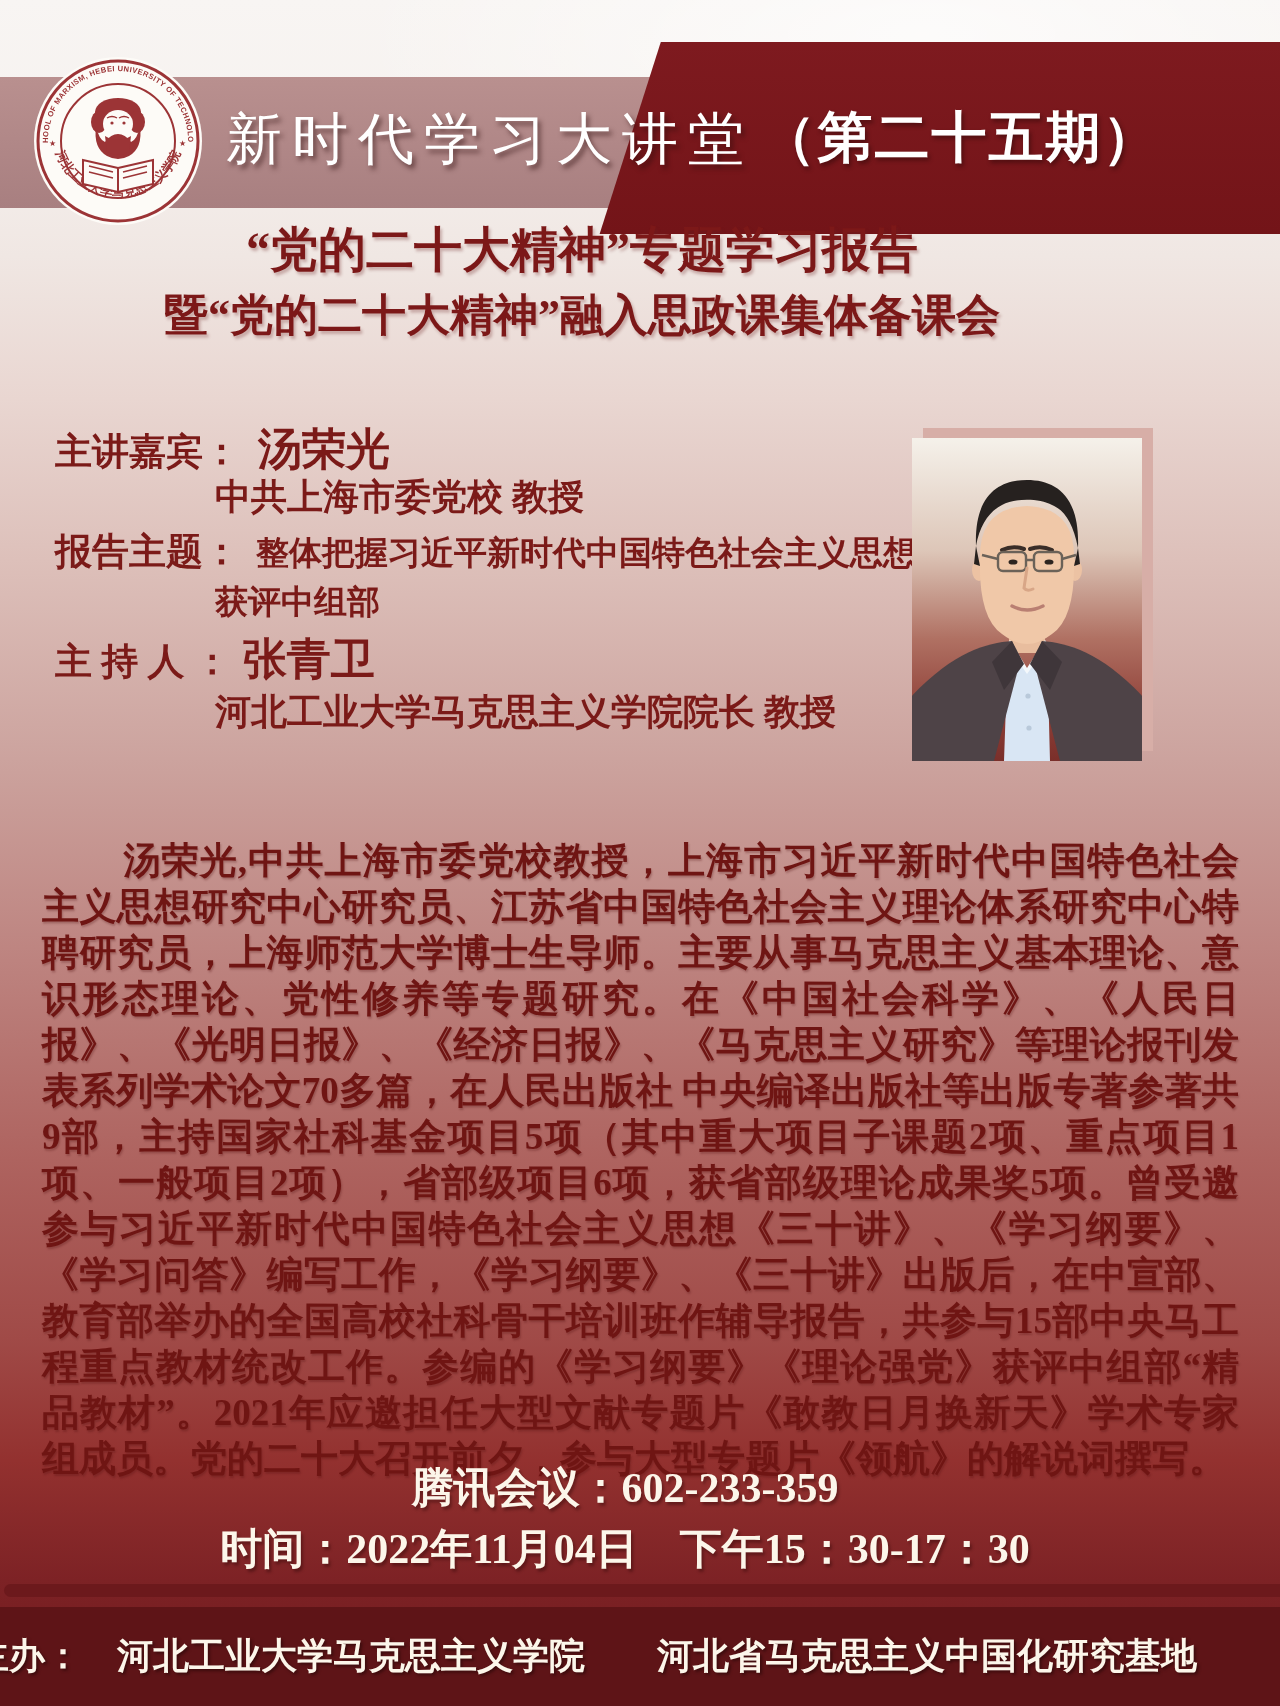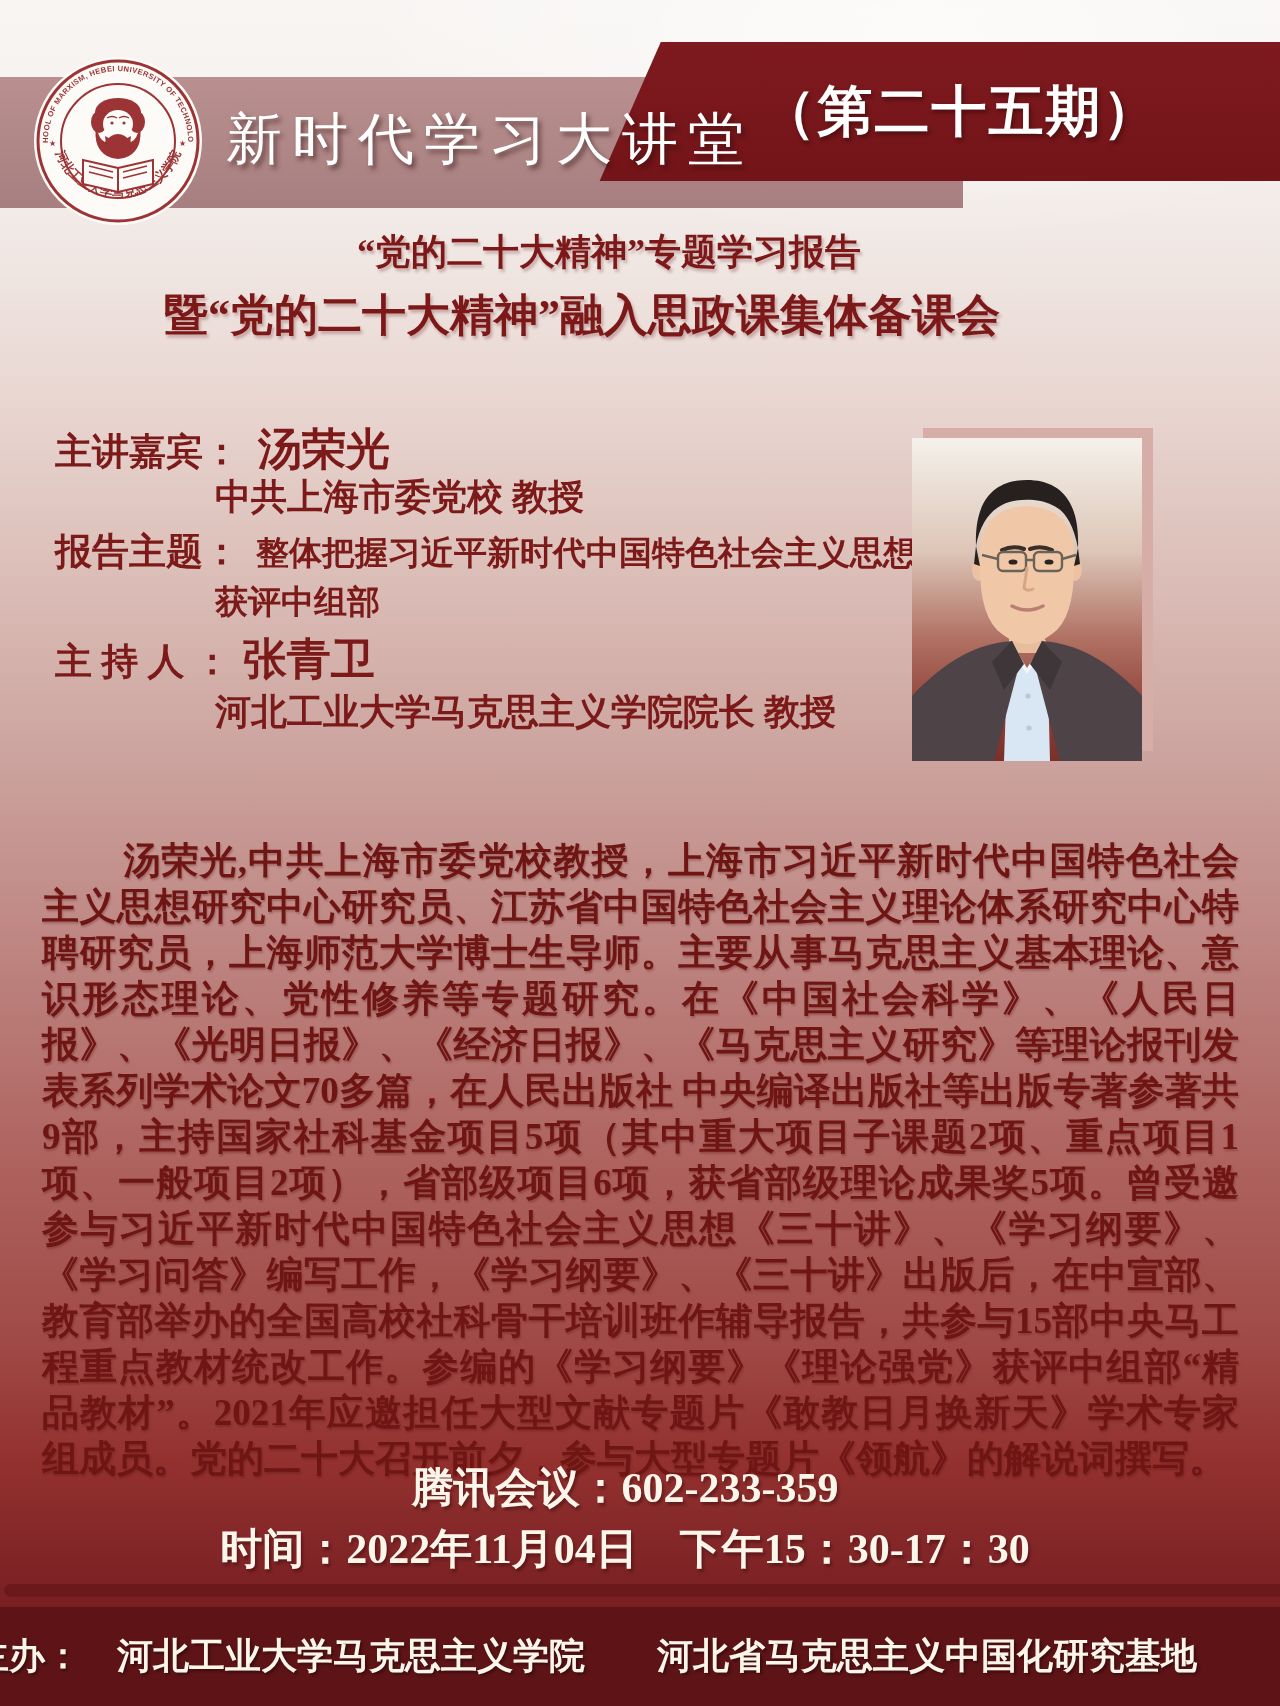--- a/index.html
+++ b/index.html
@@ -10,37 +10,37 @@
     background:
       radial-gradient(60% 16% at 72% 2%, rgba(255,255,255,.65), rgba(255,255,255,0) 75%),
       linear-gradient(180deg,
         #f8f5f3 0%, #f6f2ef 7%, #f0e7e3 15%, #e9d6d1 23.4%, #ddc0ba 32.8%,
         #cca39e 44.5%, #bd837f 56.3%, #ae635f 68%, #a04a47 78.5%,
         #93312f 85.6%, #7d2225 92.6%, #6d191c 100%);
   }
   
   .band{position:absolute;left:0;top:77px;width:963px;height:131px;
     background:linear-gradient(180deg,#b9908f,#a87f80);}
-  .ribbon{position:absolute;left:560px;top:42px;width:720px;height:139px;
+  .ribbon{position:absolute;left:560px;top:42px;width:720px;height:192px;
     background:linear-gradient(180deg,#7e1a1f,#731418);
     clip-path:polygon(14% 0%,100% 0%,100% 100%,5.5% 100%);
     display:flex;align-items:center;justify-content:center;}
   .issue{font-family:"Liberation Sans","DejaVu Sans",sans-serif;
     font-weight:900;font-size:55px;color:#ffffff;letter-spacing:2px;
     padding-left:80px;text-shadow:2px 3px 4px rgba(30,5,5,.45);}
   .main-title{position:absolute;left:226px;top:102px;
     font-family:"Liberation Sans","DejaVu Sans",sans-serif;
     font-weight:400;font-size:56px;color:#ffffff;letter-spacing:10px;
     text-shadow:3px 4px 5px rgba(45,12,12,.55);}
   .logo{position:absolute;left:33px;top:56px;width:170px;height:170px;}
   
   .subtitle{position:absolute;left:0;width:1164px;text-align:center;
     color:#7c1818;font-weight:bold;
     text-shadow:2px 3px 3px rgba(110,35,35,.30);}
-  .subtitle.l1{top:228px;font-size:36px;margin-left:27px;}
+  .subtitle.l1{top:218px;font-size:48px;}
   .subtitle.l2{top:286px;font-size:44px;}
   
   .info-row{position:absolute;color:#7b1a18;white-space:nowrap;}
   .info-label{font-weight:bold;font-size:37px;}
   .info-name{font-weight:bold;font-size:44px;}
   .info-sub{font-weight:bold;font-size:36px;}
   .info-topic{font-weight:bold;font-size:33px;}
   
   .photo-shadow{position:absolute;left:923px;top:428px;width:230px;height:323px;
     background:#d7aea7;}

